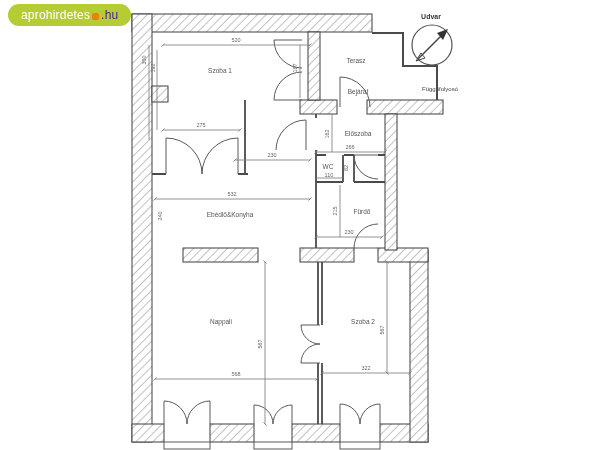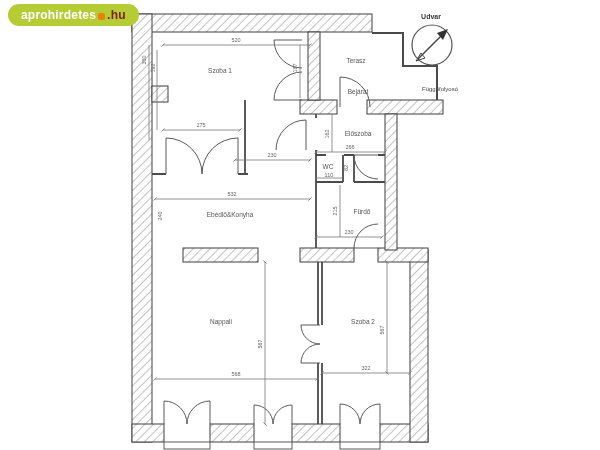--- a/index.html
+++ b/index.html
@@ -1,23 +1,23 @@
 <!DOCTYPE html>
 <html><head>
 <meta charset="utf-8">
 <style>
   html,body{margin:0;padding:0;background:#ffffff;}
   .canvas{position:relative;width:600px;height:450px;background:#ffffff;overflow:hidden;
           font-family:"Liberation Sans", sans-serif;}
   .watermark{position:absolute;top:4px;left:8px;height:22px;padding:0 13px;
              background:#b6cc35;border-radius:12px;display:flex;align-items:center;gap:1px;
-             font-weight:bold;font-size:12px;letter-spacing:.2px;justify-content:space-between;}
+             font-weight:normal;font-size:12px;letter-spacing:.2px;justify-content:space-between;}
   .wm-brand{color:#ffffff;}
   .wm-dot{display:inline-block;width:7px;height:7px;background:#e8820c;border-radius:2px;margin:2px 1px 0 1px;}
-  .wm-suffix{color:#7f1d1d;}
+  .wm-suffix{color:#4c1d95;}
   svg text{font-family:"Liberation Sans", sans-serif;fill:#555;}
   .roomlabel{font-size:6.5px;}
   .dimtext{font-size:5.5px;fill:#666;}
   .outlabel{font-size:6px;fill:#444;}
   .udvar{font-size:7px;fill:#333;font-weight:bold;}
 </style>
 </head>
 <body>
 
 <div class="canvas">

